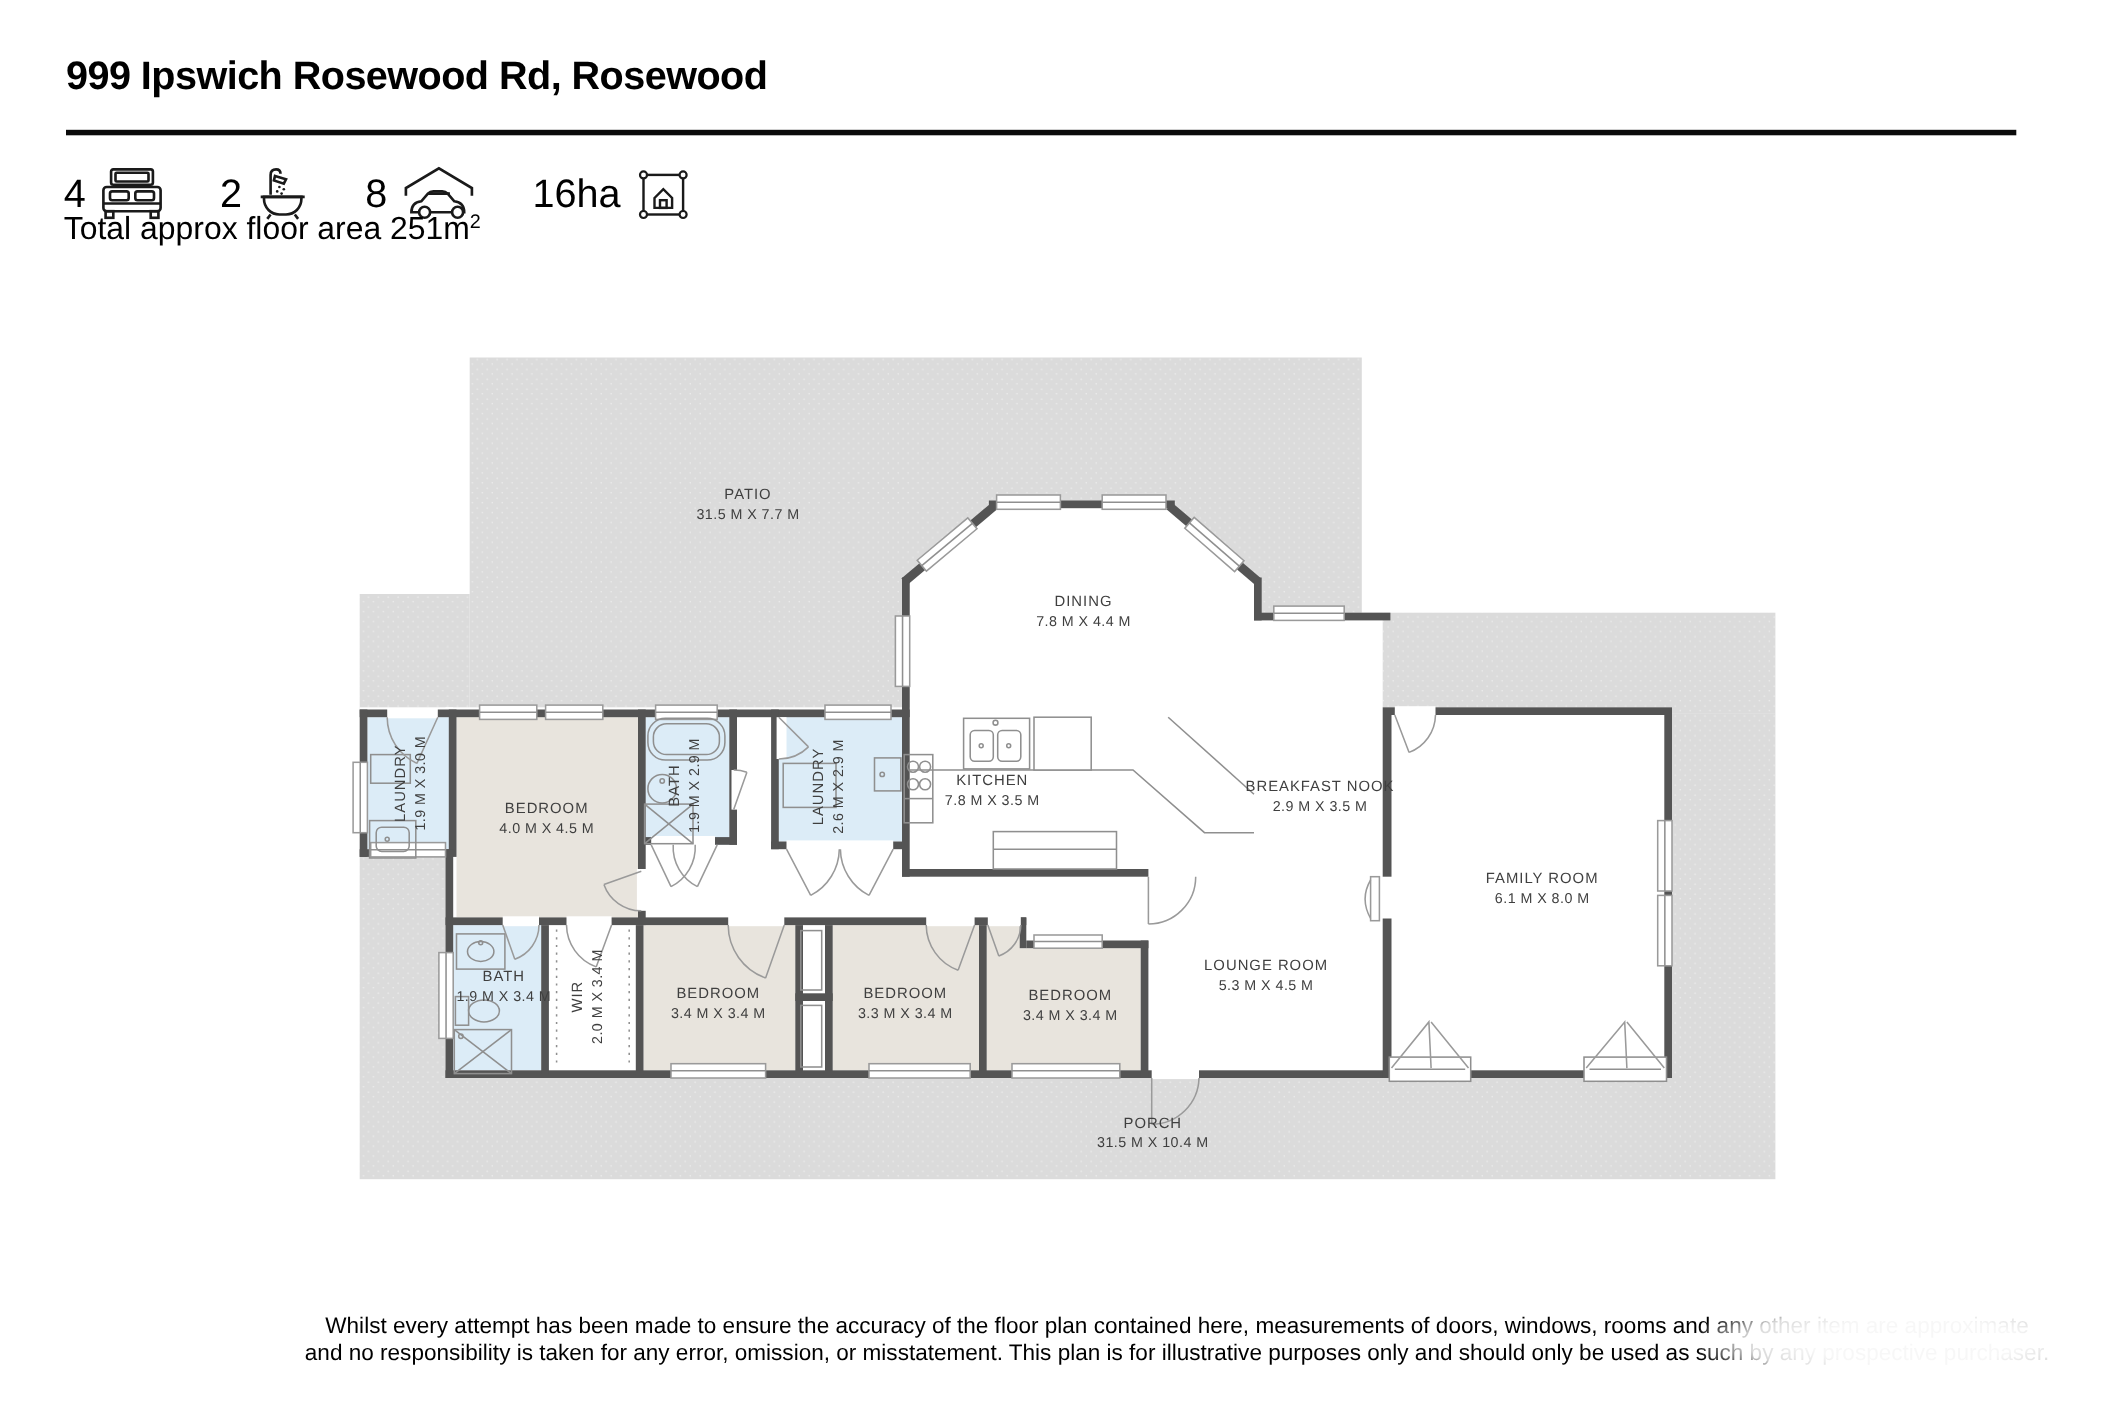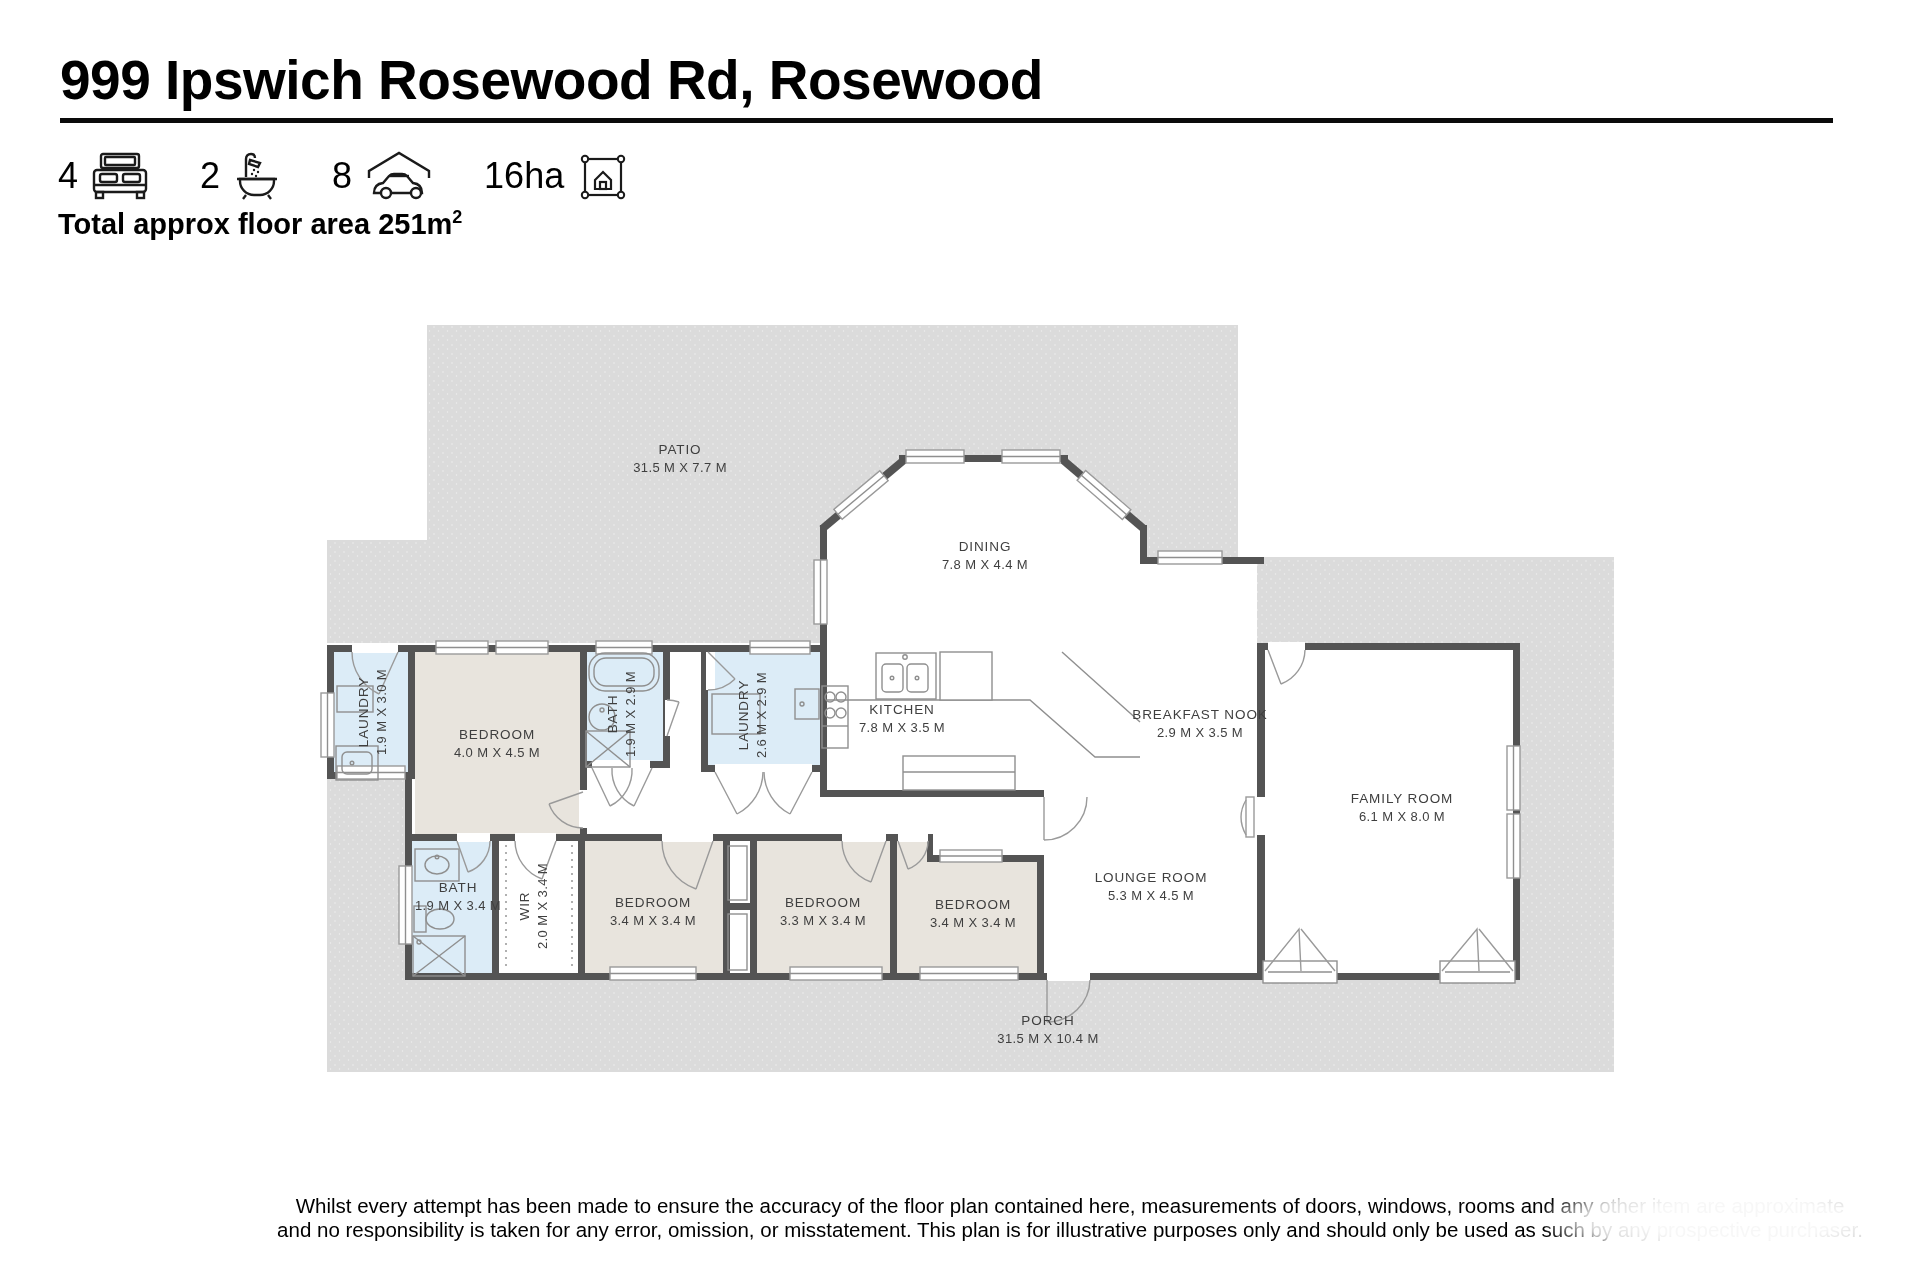--- a/index.html
+++ b/index.html
@@ -1,24 +1,24 @@
 <!DOCTYPE html>
 <html><head>
 <meta charset="utf-8">
 <style>
   html,body{margin:0;padding:0;}
   body{width:1920px;height:1280px;position:relative;background:#ffffff;
        font-family:"Liberation Sans",sans-serif;color:#000;overflow:hidden;}
-  .title{position:absolute;left:60px;top:48px;font-size:55px;font-weight:700;letter-spacing:-0.5px;}
+  .title{position:absolute;left:60px;top:48px;font-size:36px;font-weight:700;letter-spacing:-0.5px;}
   .rule{position:absolute;left:60px;top:118px;width:1773px;height:5px;background:#0a0a0a;}
   .stats{position:absolute;left:58px;top:150px;display:flex;align-items:center;}
   .stat{display:flex;align-items:center;margin-right:52px;}
   .stat .num{font-size:36px;font-weight:400;margin-right:14px;}
   .stat svg{display:block;}
-  .floorarea{position:absolute;left:58px;top:207px;font-size:29px;font-weight:700;}
+  .floorarea{position:absolute;left:58px;top:191px;font-size:29px;font-weight:400;}
   .floorarea sup{font-size:18px;}
   .plan{position:absolute;left:0;top:0;}
   .room-name{font-size:13.5px;letter-spacing:0.9px;fill:#3f3f3f;}
   .room-dims{font-size:13px;letter-spacing:0.4px;fill:#3f3f3f;}
   .disclaimer{position:absolute;left:240px;top:1194px;width:1660px;text-align:center;
               font-size:20.5px;line-height:24px;color:#000;}
   .fade-blob{position:absolute;left:1545px;top:1178px;width:390px;height:84px;
              background:radial-gradient(ellipse at center,rgba(255,255,255,0.97) 35%,rgba(255,255,255,0.85) 55%,rgba(255,255,255,0) 75%);
              pointer-events:none;}
   .w{fill:#545454;}

